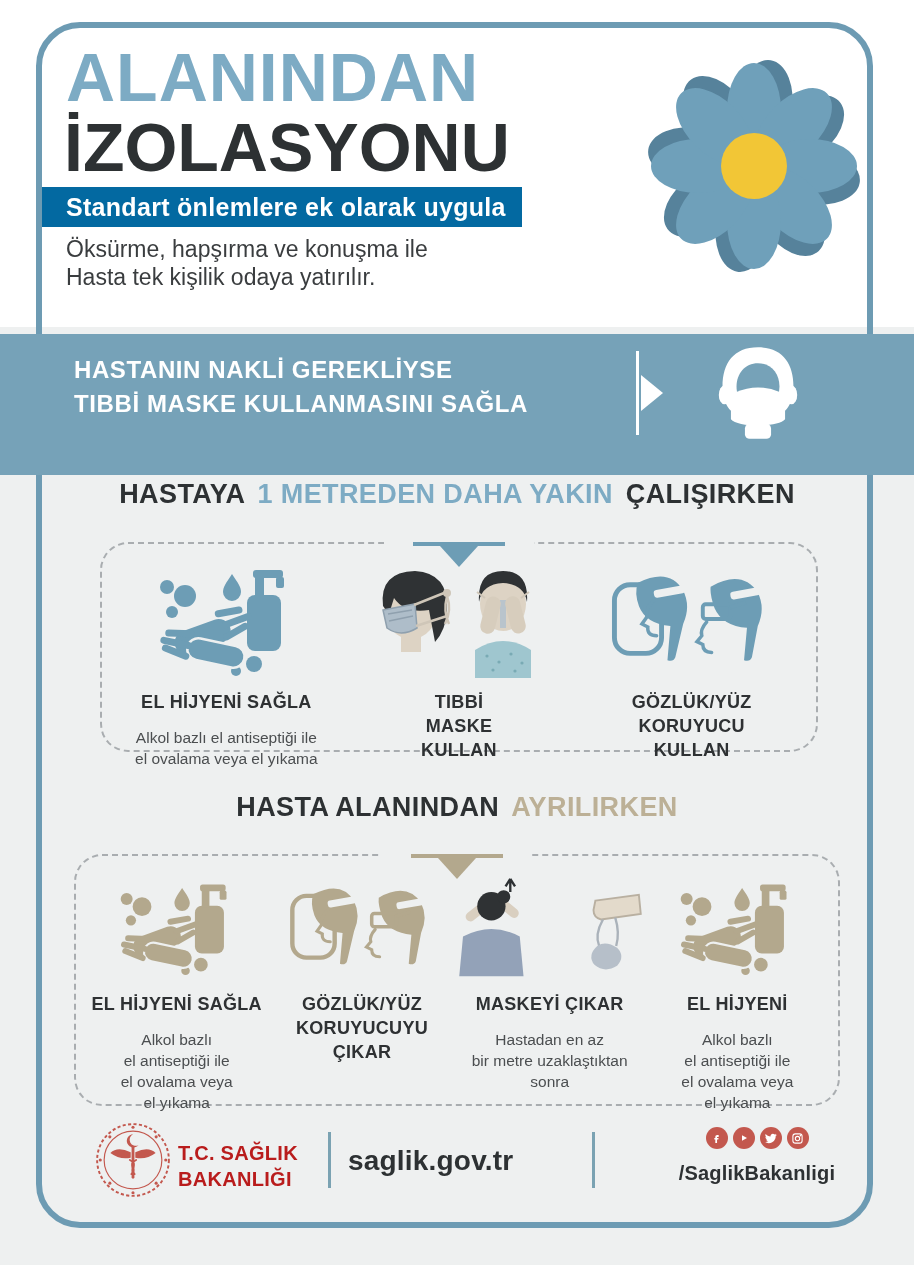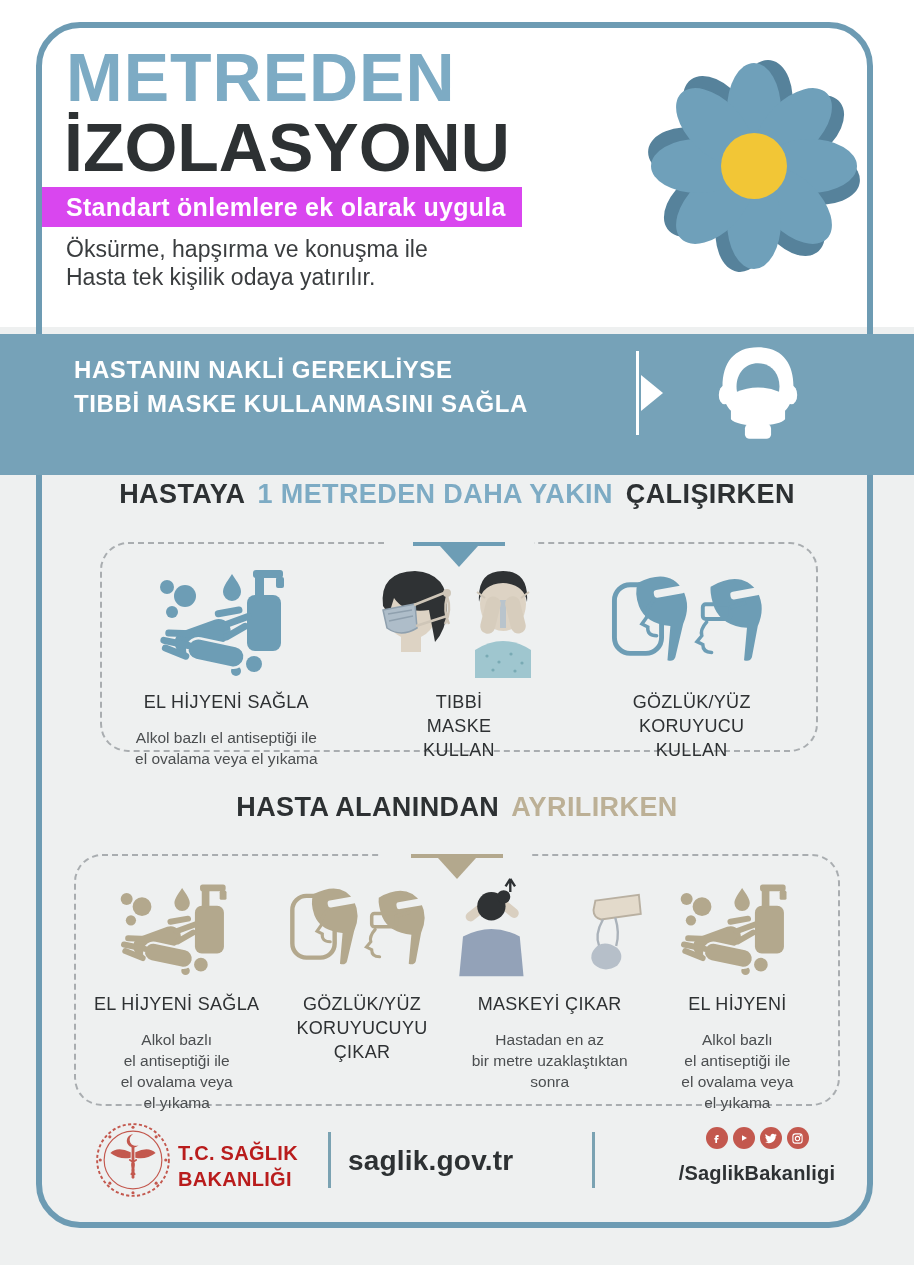--- a/index.html
+++ b/index.html
@@ -12,21 +12,21 @@
   .abs{position:absolute;}
 
   
   #bg-lower{left:0;top:327px;width:914px;height:938px;background:#eef0f0;z-index:0;}
   #frame{left:36px;top:22px;width:837px;height:1206px;border:6px solid #6d9bb3;
          border-radius:44px;box-sizing:border-box;z-index:1;}
 
   
   #title1{left:66px;top:38px;font-size:68px;font-weight:bold;color:#7dabc4;letter-spacing:1px;z-index:3;}
   #title2{left:64px;top:108px;font-size:68px;font-weight:bold;color:#2d3133;letter-spacing:0px;z-index:3;}
-  #subtitle-bar{left:42px;top:187px;width:480px;height:40px;background:#d946ef;z-index:3;
+  #subtitle-bar{left:42px;top:187px;width:480px;height:40px;background:#0369a1;z-index:3;
     color:#fff;font-size:25px;font-weight:bold;line-height:40px;padding-left:24px;box-sizing:border-box;letter-spacing:.3px;}
   #description{left:66px;top:235px;font-size:23px;line-height:28px;color:#3a3d3f;z-index:3;}
   #flower{left:638px;top:50px;z-index:3;}
 
   
   #banner{left:0;top:334px;width:914px;height:141px;background:#76a2b8;z-index:2;}
   #banner-text{position:absolute;left:74px;top:19px;color:#fff;font-weight:bold;
     font-size:24px;line-height:34px;letter-spacing:.6px;}
   #banner-vline{position:absolute;left:636px;top:17px;width:3px;height:84px;background:#fff;}
   #banner-arrow{position:absolute;left:641px;top:41px;width:0;height:0;
@@ -53,21 +53,21 @@
   .notch-blue .bar{background:#6d9db5;}
   .notch-blue .tri{border-top:21px solid #6d9db5;}
   .notch-tan .bar{background:#b3a88d;}
   .notch-tan .tri{border-top:21px solid #b3a88d;}
 
   .items-row{position:absolute;left:8px;right:8px;top:16px;display:flex;}
   .item{flex:1;display:flex;flex-direction:column;align-items:center;text-align:center;}
   .icon-slot{display:flex;align-items:center;justify-content:center;}
   #box1 .icon-slot{height:122px;}
   #box2 .icon-slot{height:112px;}
-  .item-title{font-size:18px;font-weight:normal;color:#2e3133;line-height:24px;margin-top:8px;letter-spacing:.3px;}
+  .item-title{font-size:18px;font-weight:bold;color:#2e3133;line-height:24px;margin-top:8px;letter-spacing:.3px;}
   .item-desc{font-size:15.5px;color:#4b4e50;line-height:21px;margin-top:13px;}
 
   
   #ministry-logo{left:94px;top:1121px;z-index:3;}
   #ministry-name{left:178px;top:1140px;z-index:3;color:#b91c1c;font-weight:bold;
     font-size:20px;line-height:26px;letter-spacing:.3px;}
   .footer-divider{width:3px;height:56px;background:#7aa2b2;top:1132px;z-index:3;}
   #divider1{left:328px;}
   #divider2{left:592px;}
   #website{left:348px;top:1145px;width:244px;z-index:3;
@@ -79,21 +79,21 @@
   #social-handle{margin-top:13px;color:#2d3133;font-size:20px;font-weight:bold;letter-spacing:.2px;}
 
   svg{display:block;}
 </style>
 </head>
 <body>
 
 <div class="abs" id="bg-lower"></div>
 <div class="abs" id="frame"></div>
 
-<div class="abs" id="title1">METREDEN</div>
+<div class="abs" id="title1">ALANINDAN</div>
 <div class="abs" id="title2">İZOLASYONU</div>
 <div class="abs" id="subtitle-bar">
   <span>Standart önlemlere ek olarak uygula</span>
 </div>
 <div class="abs" id="description">
   <div>Öksürme, hapşırma ve konuşma ile</div>
   <div>Hasta tek kişilik odaya yatırılır.</div>
 </div>
 
 <div class="abs" id="flower">

